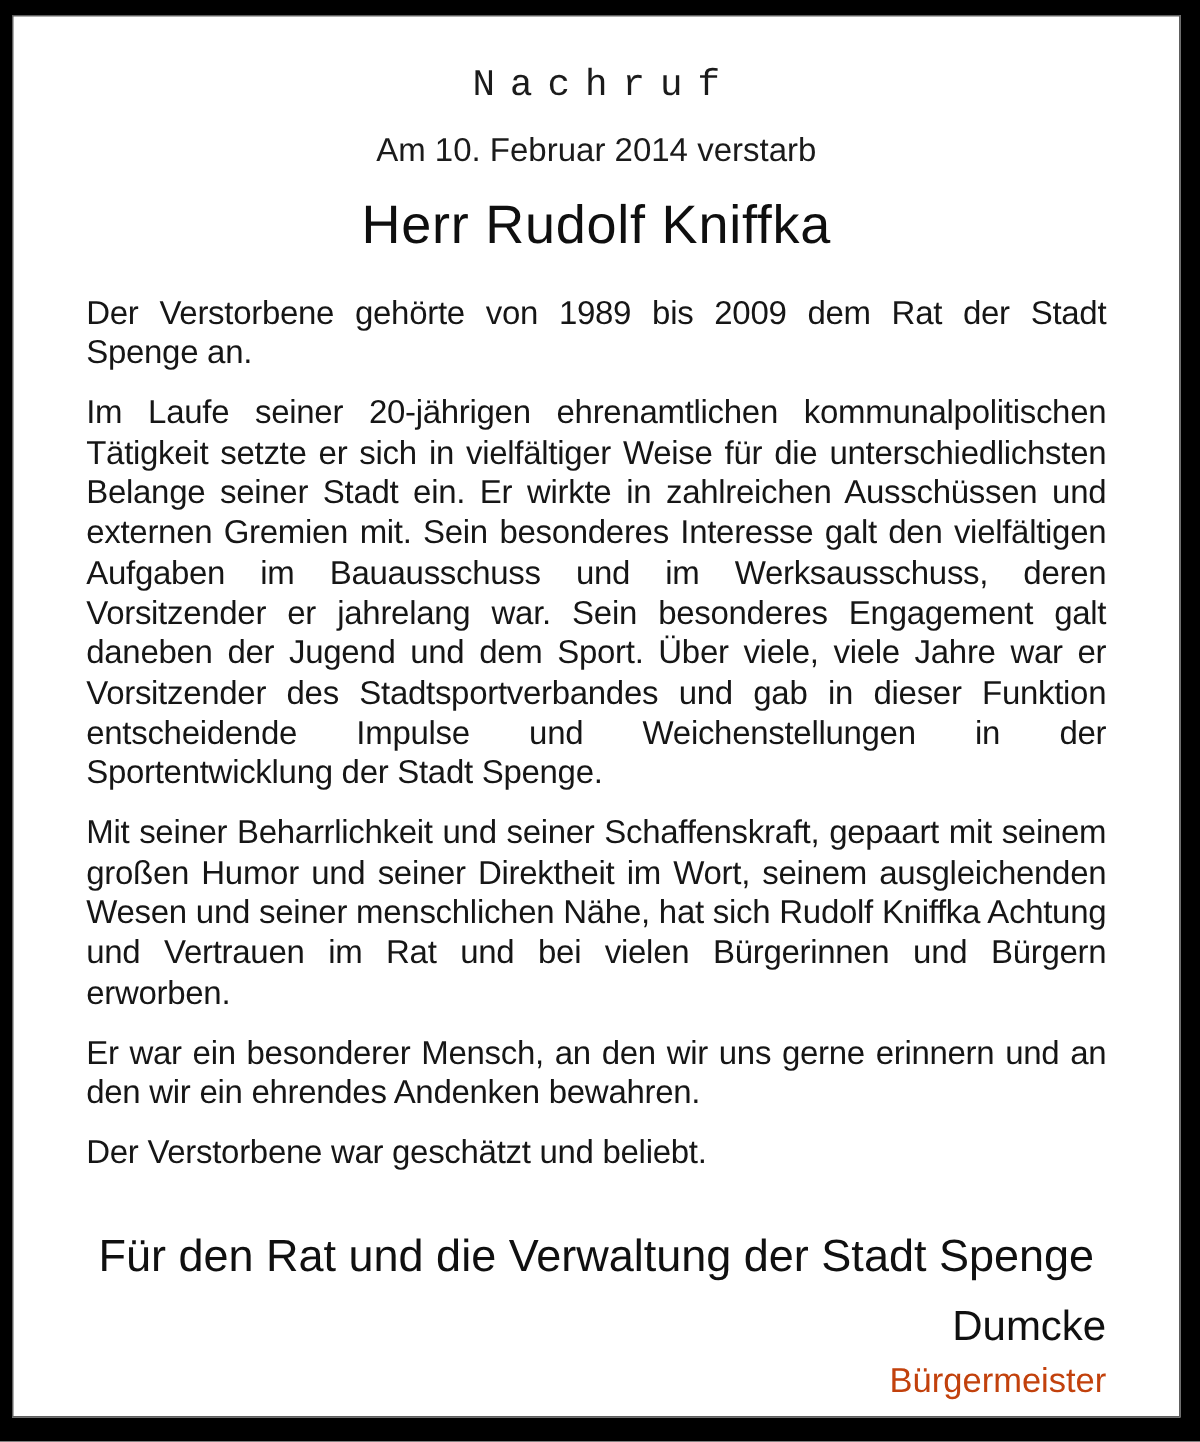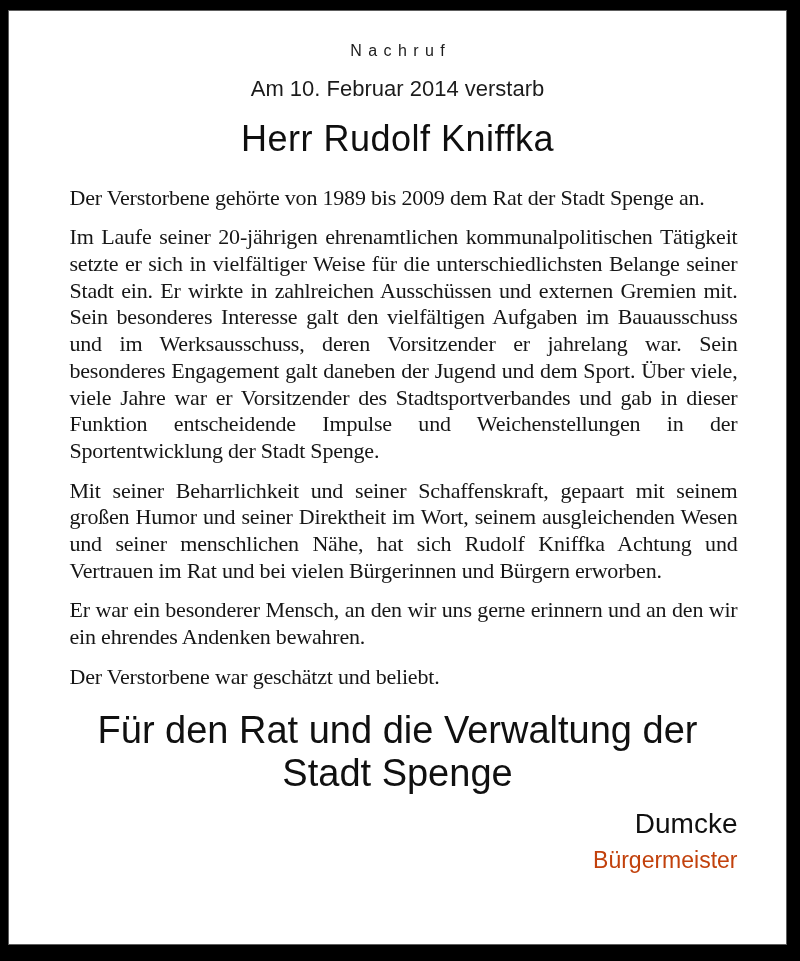--- a/index.html
+++ b/index.html
@@ -25,25 +25,26 @@
     box-sizing: border-box;
   }
   .content {
     width: 680px;
     margin: 0 auto;
     padding-top: 31px;
     color: #141414;
   }
   .kicker {
     text-align: center;
-    font-size: 16px;
+    font-size: 25px;
     letter-spacing: 0.40em;
     text-indent: 0.40em; 
     margin: 0 0 16px 0;
     color: #1b1b1b;
+    font-family: Liberation Mono, monospace;
   }
   .dateline {
     text-align: center;
     font-size: 22px;
     margin: 0 0 17px 0;
     color: #1b1b1b;
   }
   .deceased-name {
     text-align: center;
     font-size: 36px;
@@ -51,29 +52,28 @@
     letter-spacing: 0.5px;
     margin: 0 0 26px 0;
     line-height: 1.1;
     color: #0f0f0f;
   }
   .body-paragraph {
     font-size: 22px;
     line-height: 26.7px;
     letter-spacing: -0.2px;
     text-align: justify;
-    margin: 0 0 13px 12px;
+    margin: 0 0 13px 0;
     color: #161616;
     hyphens: auto;
-    font-family: Liberation Serif, serif;
   }
   .closing-line {
     text-align: center;
-    font-size: 38px;
-    margin: 18px 0 0 0;
+    font-size: 30px;
+    margin: 39px 0 0 0;
     color: #101010;
   }
   .signature-name {
     text-align: right;
     font-size: 28px;
     margin: 13px 0 0 0;
     color: #101010;
   }
   .signature-role {
     text-align: right;

